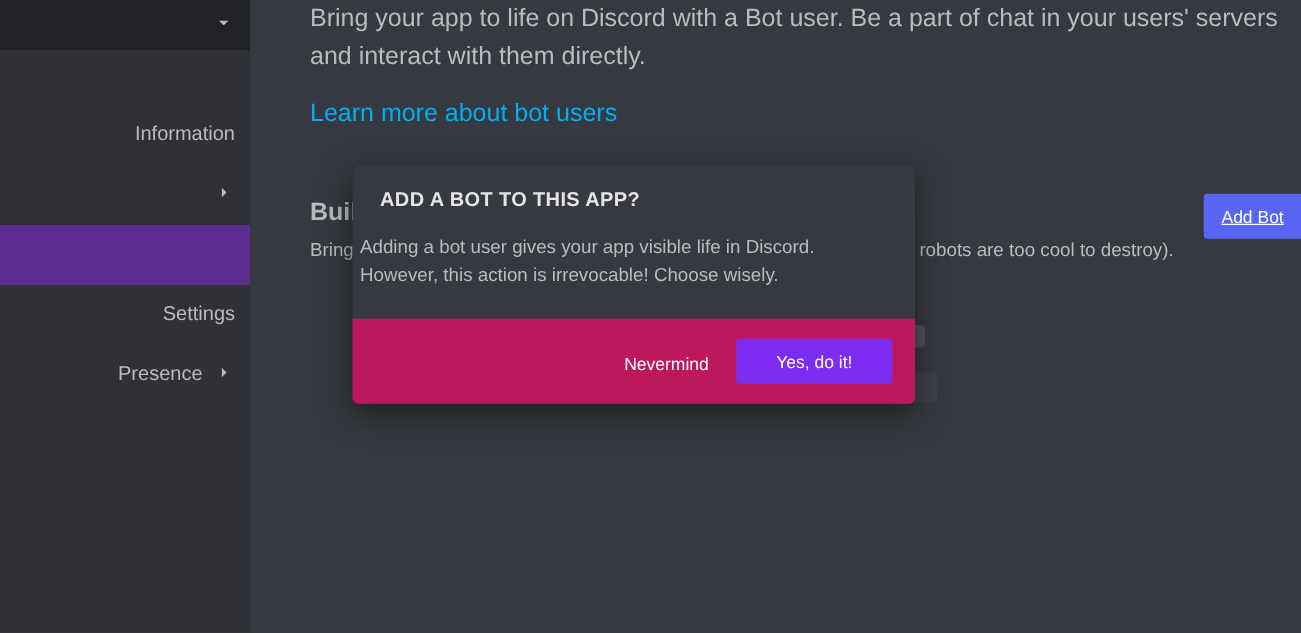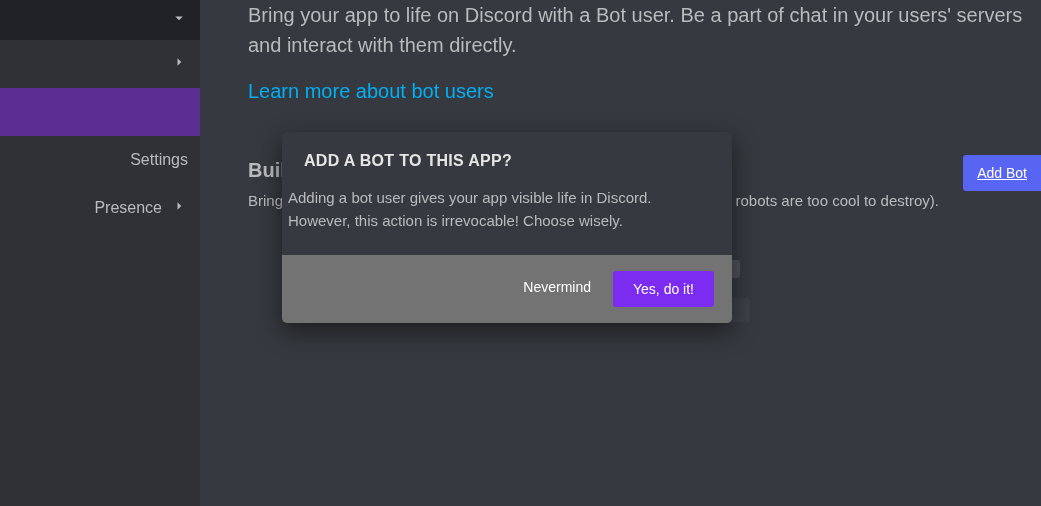--- a/index.html
+++ b/index.html
@@ -141,58 +141,61 @@
       color: #e5e5e5;
       letter-spacing: 0.3px;
     }
     .modal-body {
       padding: 12px 22px 22px 6px;
       font-size: 15px;
       line-height: 1.55;
       color: #b9bbbe;
     }
     .modal-footer {
-      background: #737373;
+      background: #be185d;
       padding: 16px 18px;
       display: flex;
       justify-content: flex-end;
-      align-items: flex-start;
+      align-items: flex-end;
       gap: 18px;
       border-radius: 0 0 5px 5px;
     }
     .btn-secondary {
       background: transparent;
       border: none;
       color: #fff;
       font-size: 14px;
       cursor: pointer;
       padding: 8px 4px;
     }
     .btn-primary {
       background: #7b2cf0;
       border: none;
       color: #fff;
       font-size: 14px;
-      padding: 10px 20px;
+      padding: 10px 32px;
       border-radius: 3px;
       cursor: pointer;
     }
   </style>
 </head>
 <body>
 
 <div class="sidebar">
   <div class="sidebar-header">
     <span>
       <svg viewBox="0 0 24 24">
           <path d="M7 10l5 5 5-5z"></path>
         </svg>
     </span>
   </div>
 
+  <div class="sidebar-item" style="margin-top:44px;">
+    <span class="sidebar-label">Information</span>
+  </div>
 
   <div class="sidebar-item">
     <span class="sidebar-label"></span>
     <span class="sidebar-chevron">
       <svg viewBox="0 0 24 24">
           <path d="M10 7l5 5-5 5z"></path>
         </svg>
     </span>
   </div>
 

